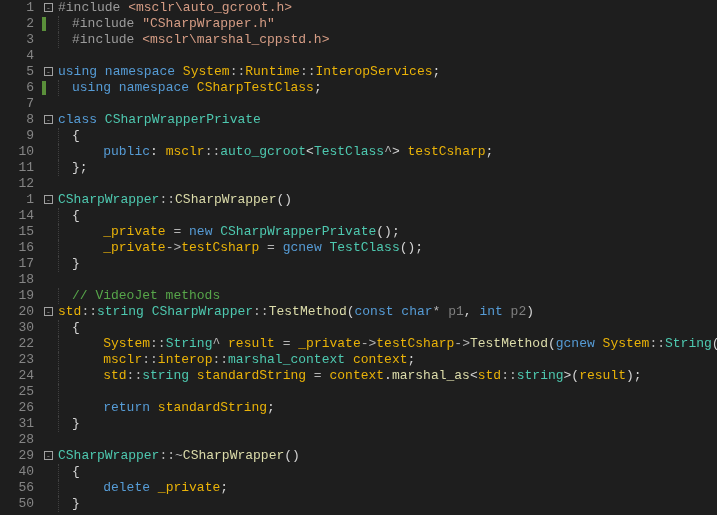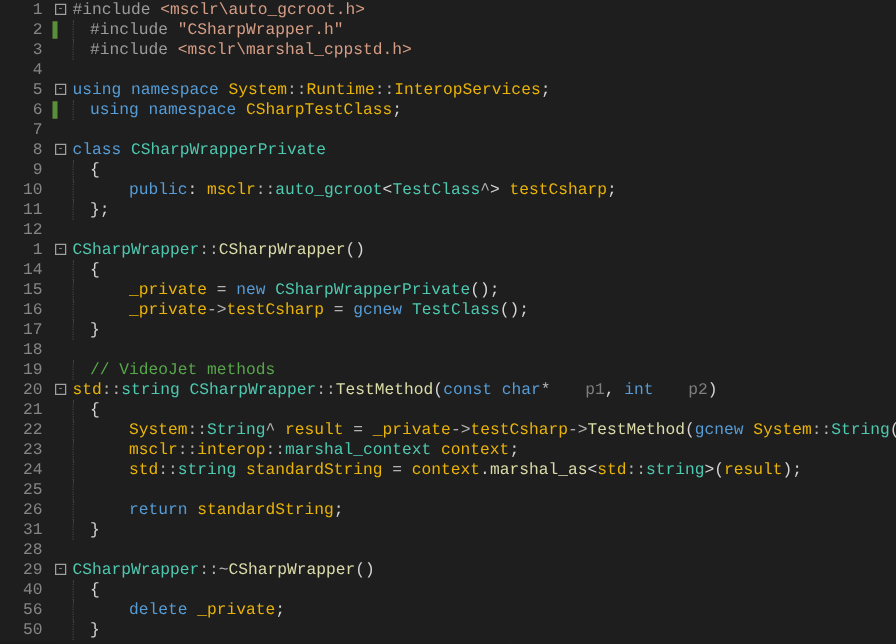--- a/index.html
+++ b/index.html
@@ -64,21 +64,21 @@
   
   .pp  { color: #9b9b9b; }
   .str { color: #d69d85; }
   .kw  { color: #569cd6; }
   .typ { color: #4ec9b0; }
   .fn  { color: #dcdcaa; }
   .cmt { color: #57a64a; }
   .op  { color: #b4b4b4; }
   .pn  { color: #d4d4d4; }
   .id  { color: #eab308; }
-  .par { color: #7f7f7f; margin-left: 20px; }
+  .par { color: #7f7f7f; }
 </style>
 </head>
 <body>
 
 <div class="gutter" id="gutter">
     <div class="ln">1</div>
     <div class="ln">2</div>
     <div class="ln">3</div>
     <div class="ln">4</div>
     <div class="ln">5</div>
@@ -90,21 +90,21 @@
     <div class="ln">11</div>
     <div class="ln">12</div>
     <div class="ln">1</div>
     <div class="ln">14</div>
     <div class="ln">15</div>
     <div class="ln">16</div>
     <div class="ln">17</div>
     <div class="ln">18</div>
     <div class="ln">19</div>
     <div class="ln">20</div>
-    <div class="ln">21</div>
+    <div class="ln">30</div>
     <div class="ln">22</div>
     <div class="ln">23</div>
     <div class="ln">24</div>
     <div class="ln">25</div>
     <div class="ln">26</div>
     <div class="ln">31</div>
     <div class="ln">28</div>
     <div class="ln">29</div>
     <div class="ln">40</div>
     <div class="ln">56</div>

